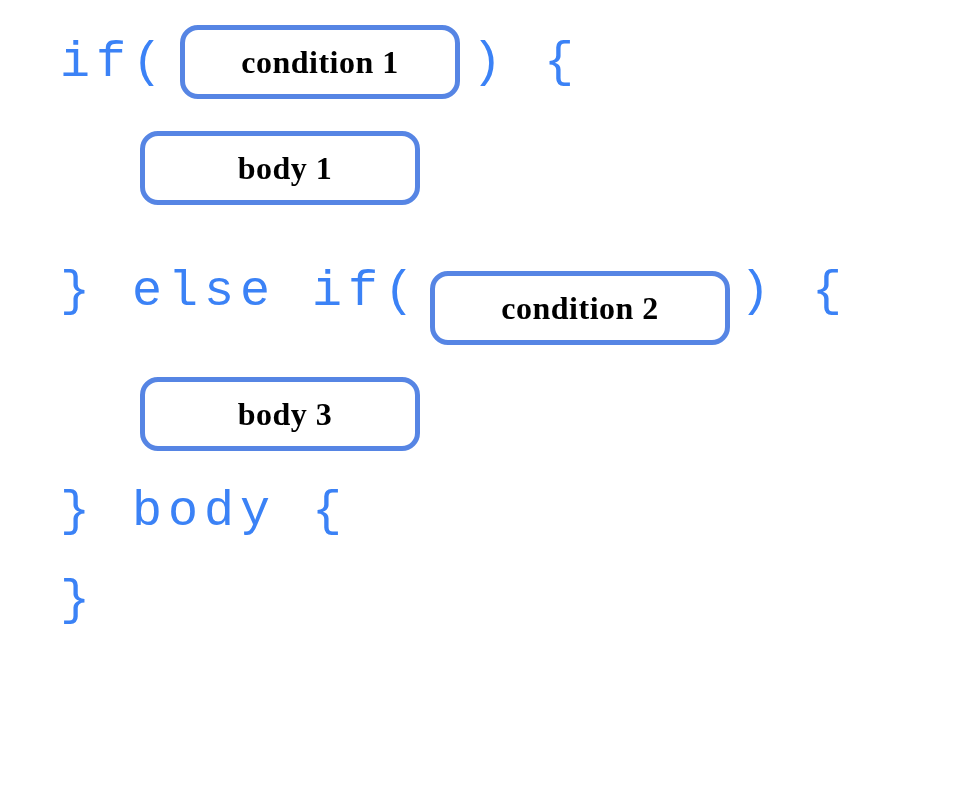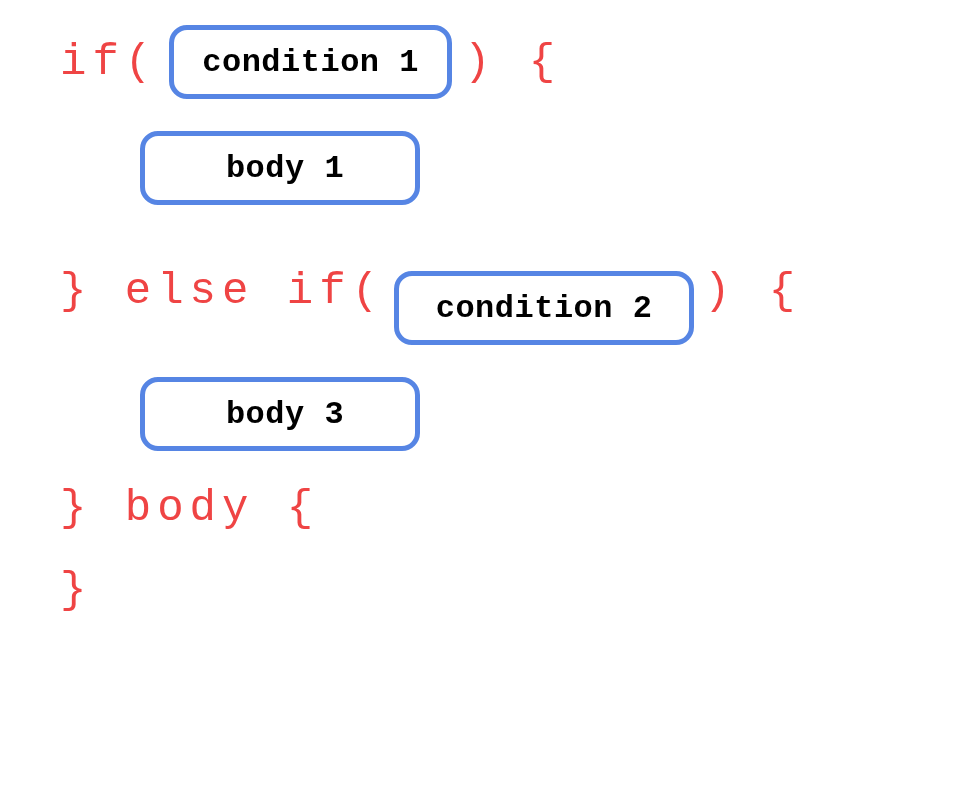--- a/index.html
+++ b/index.html
@@ -18,36 +18,36 @@
       display: flex;
       flex-direction: column;
     }
     .code-line {
       display: flex;
       align-items: center;
       margin-bottom: 32px;
     }
     .mono {
       font-family: "Courier New", Courier, monospace;
-      font-size: 44px;
+      font-size: 50px;
       letter-spacing: 6px;
-      color: #ef4444;
+      color: #3b82f6;
       font-weight: 400;
       white-space: pre;
     }
     .placeholder {
       display: inline-flex;
       align-items: center;
       justify-content: center;
       border: 5px solid #5685E4;
       border-radius: 18px;
       background: #ffffff;
       height: 74px;
       padding: 0 28px;
-      font-family: Liberation Mono, monospace;
+      font-family: Liberation Serif, serif;
       font-size: 32px;
       font-weight: 600;
       color: #000000;
       letter-spacing: 0.5px;
     }
     .indent-small {
       margin-left: 80px;
       padding-left: 38px;
     }
     .wide {

